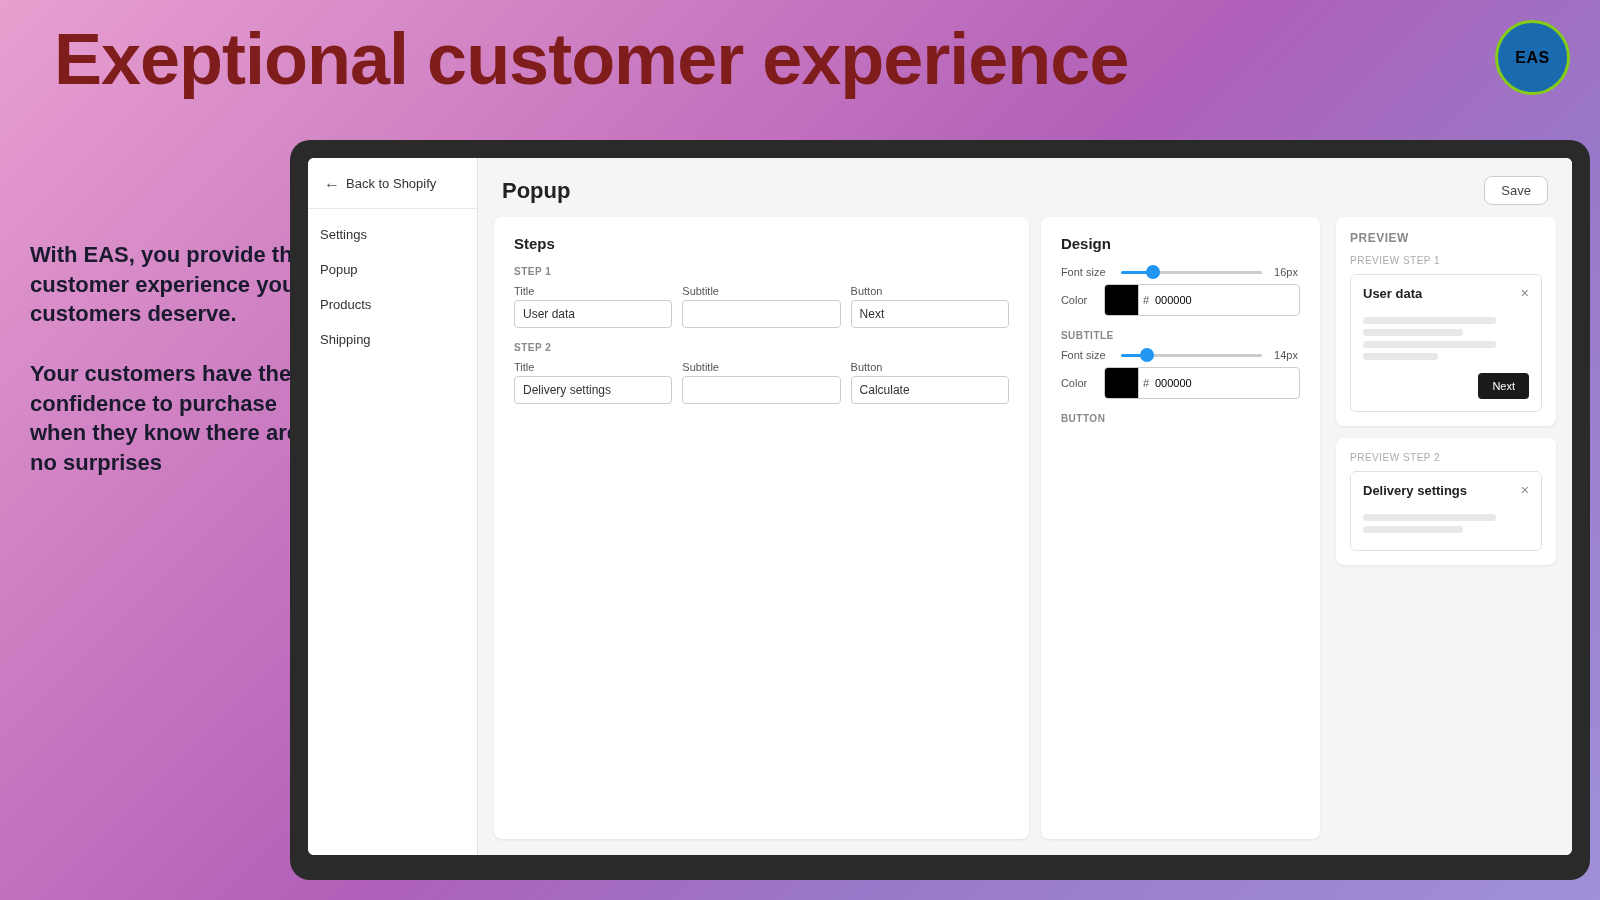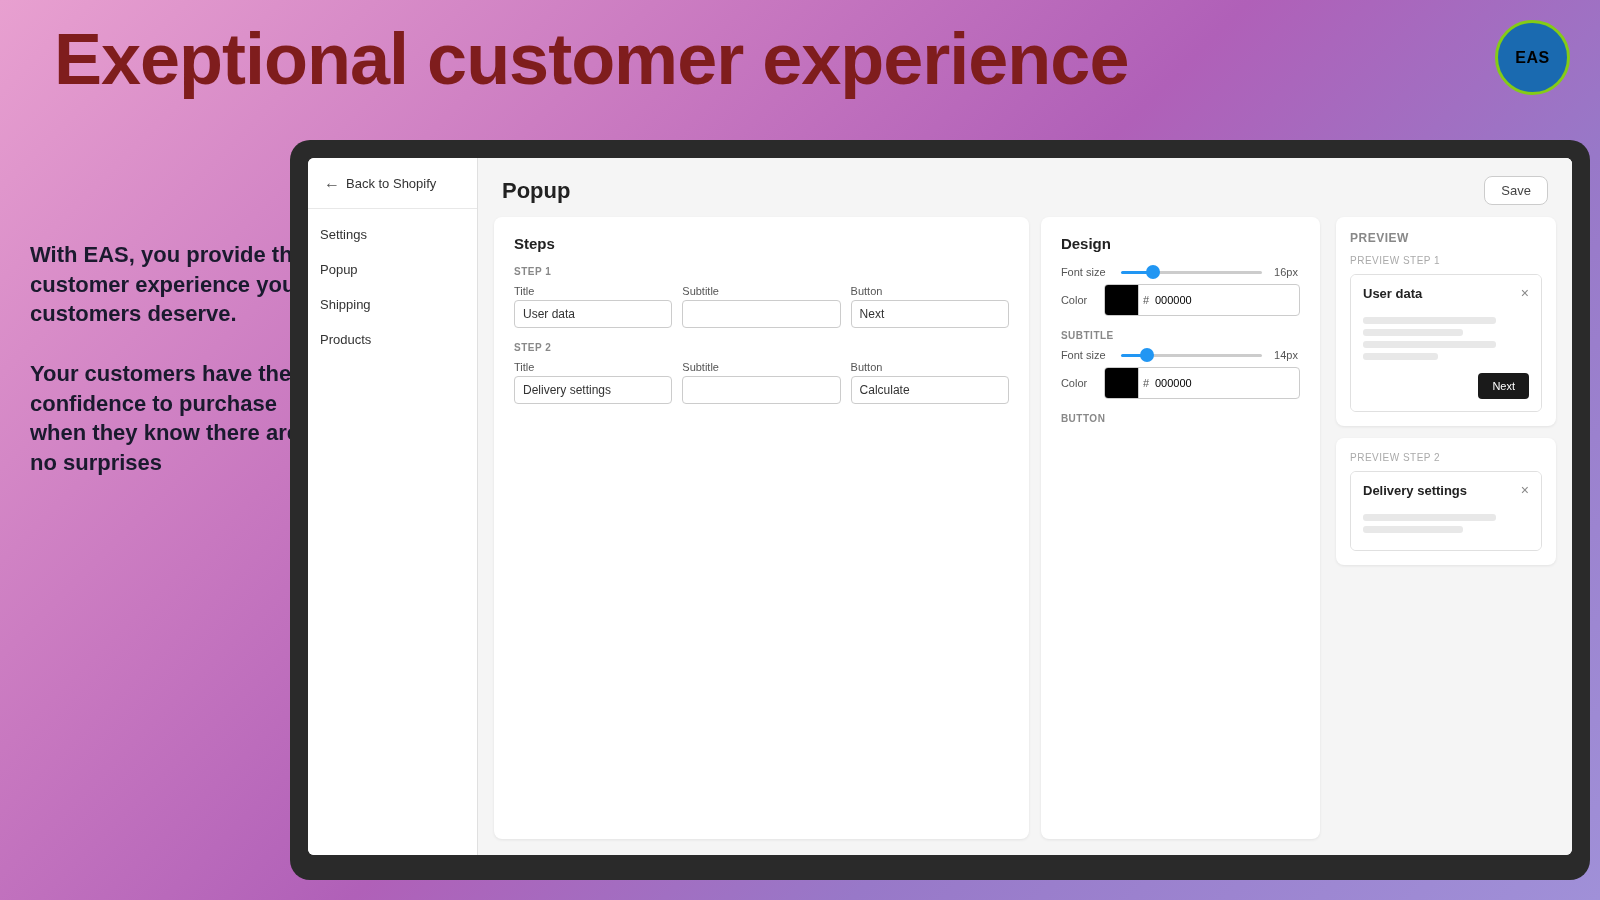--- a/index.html
+++ b/index.html
@@ -457,22 +457,22 @@
       <div class="device-screen">
 
         <div class="sidebar">
           <div class="back-btn">
             <span class="back-arrow">←</span>
             <span>Back to Shopify</span>
           </div>
           <div class="nav-items">
             <div class="nav-item">Settings</div>
             <div class="nav-item">Popup</div>
+            <div class="nav-item">Products</div>
             <div class="nav-item">Shipping</div>
-            <div class="nav-item">Products</div>
           </div>
         </div>
 
         <div class="main-content">
           <div class="content-header">
             <h2 class="content-title">Popup</h2>
             <button class="save-btn">Save</button>
           </div>
 
           <div class="content-body">

